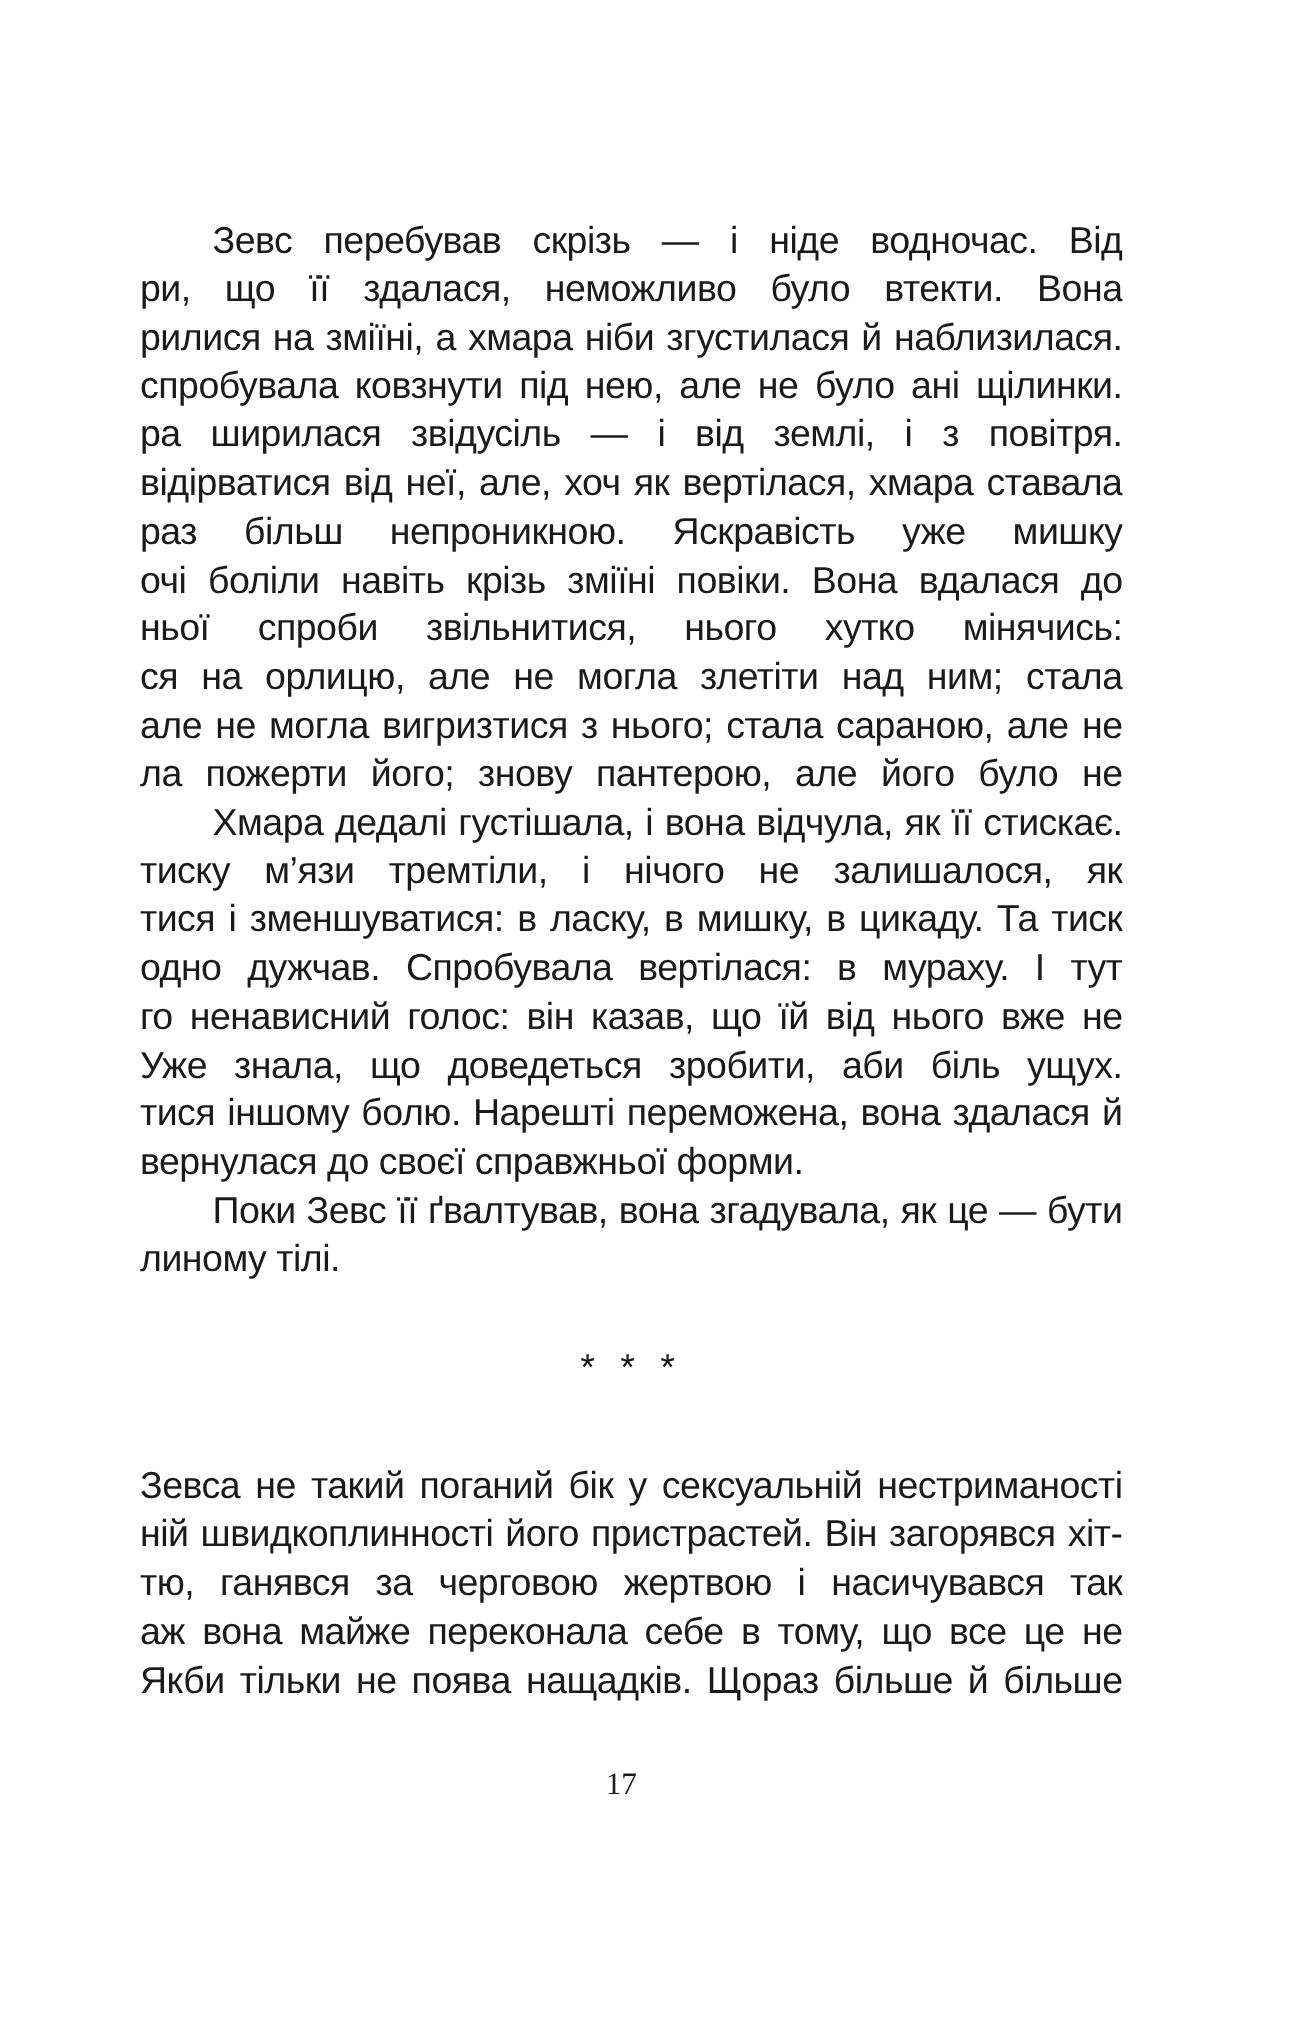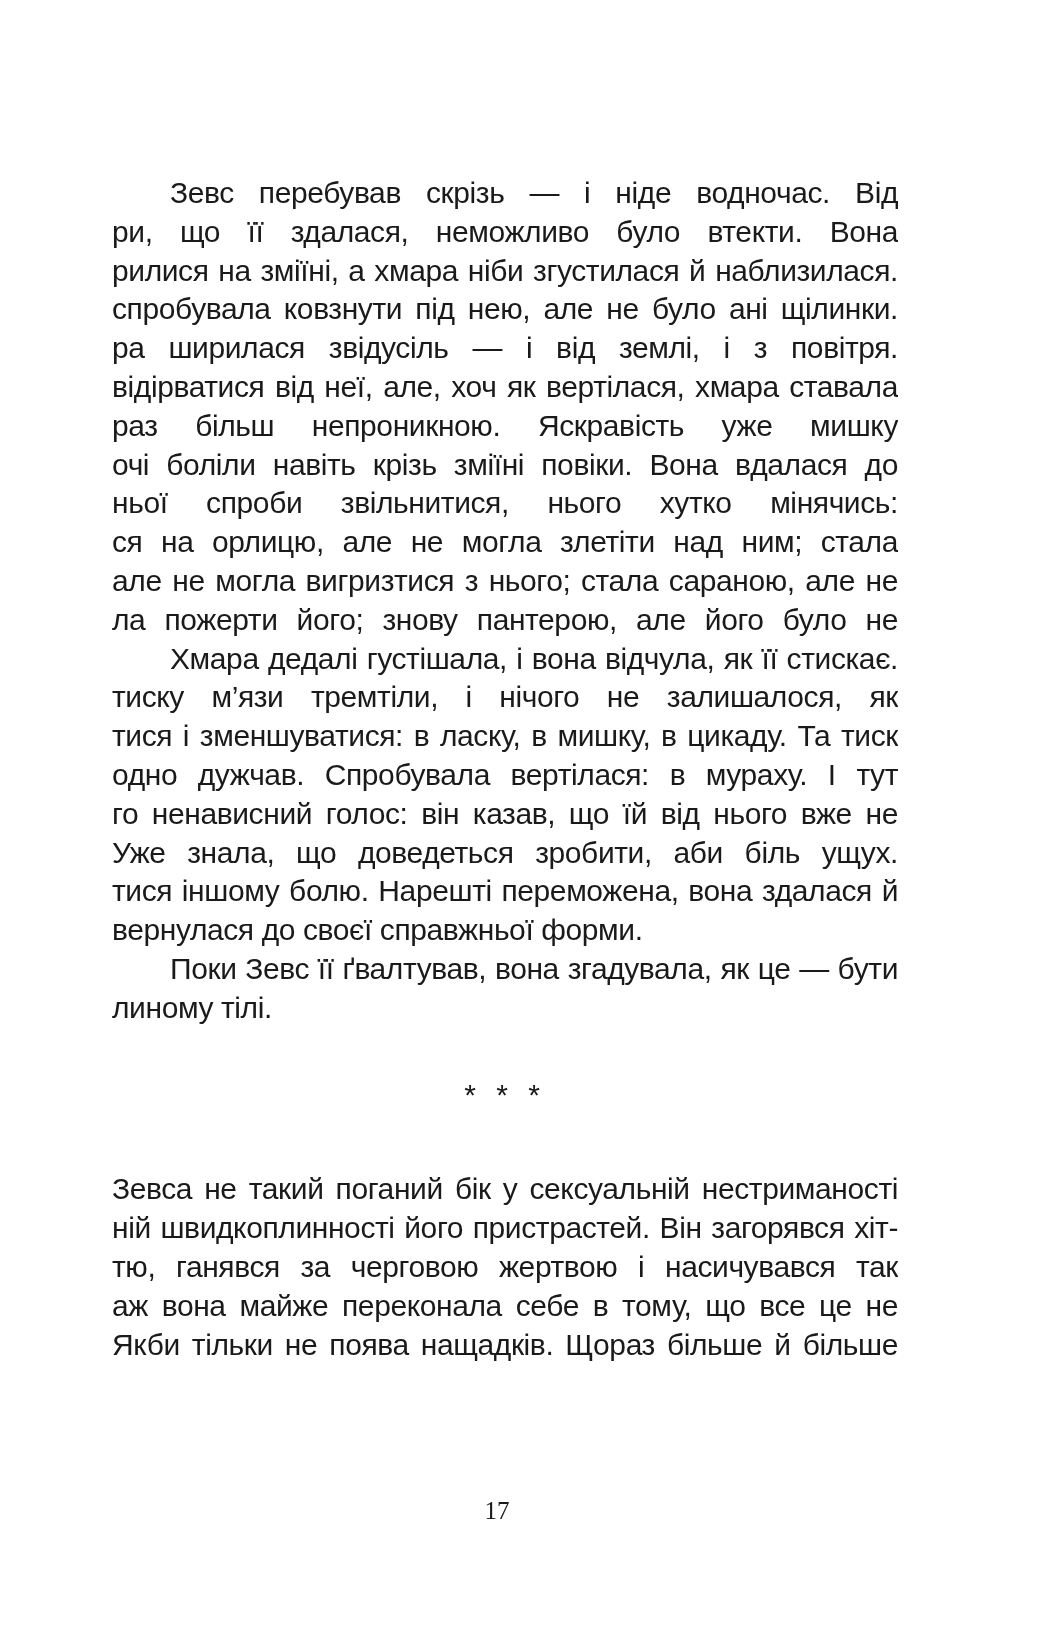--- a/index.html
+++ b/index.html
@@ -48,21 +48,21 @@
     height: 38.8px;
     margin: 48px 0 56px 0;
     text-align: center;
     text-align-last: center;
     letter-spacing: 6px;
     overflow: hidden;
   }
   .page-number {
     position: absolute;
     left: 104px;
-    top: 1496px;
+    top: 1413px;
     width: 786px;
     text-align: center;
     font-family: "Liberation Serif", "DejaVu Serif", serif;
     font-size: 25px;
     line-height: 30px;
     color: #1a1a1a;
   }
 </style>
 </head>
 <body style="background: rgb(255, 255, 255);">

